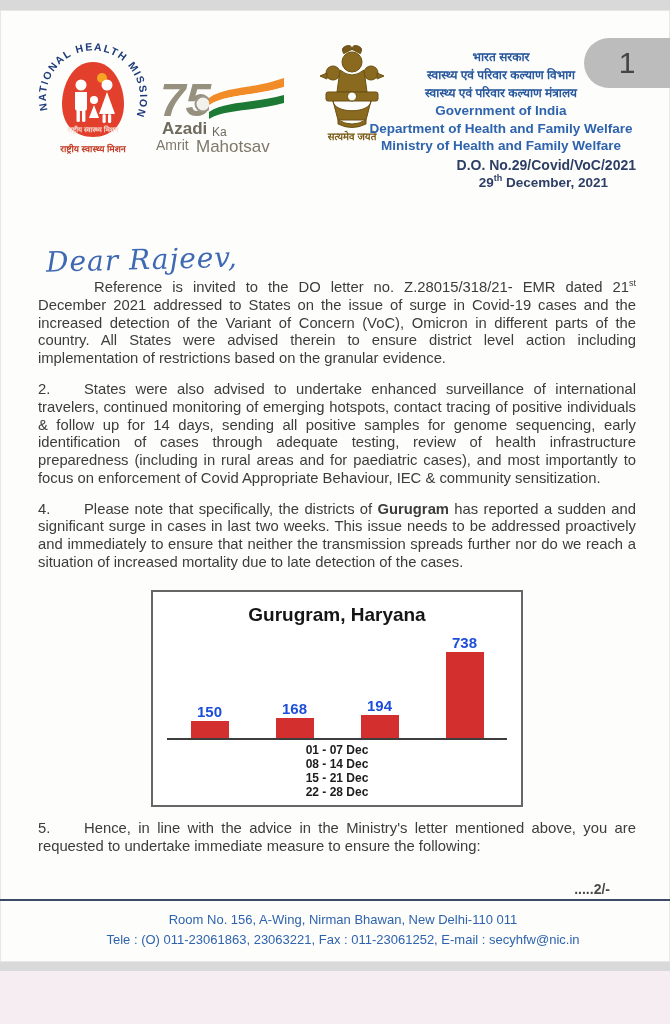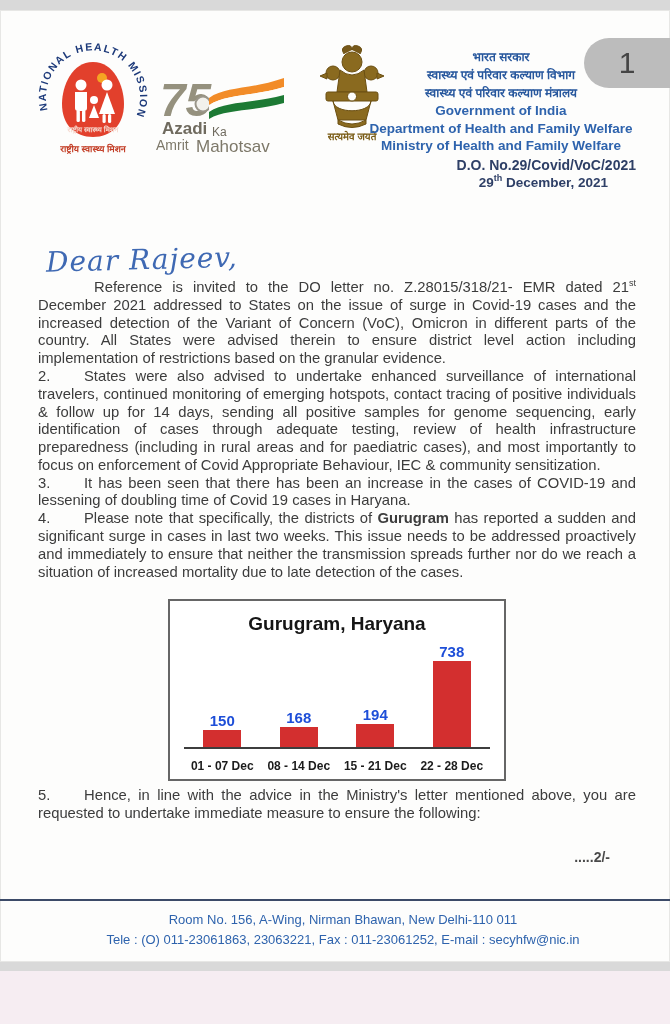--- a/index.html
+++ b/index.html
@@ -49,42 +49,42 @@
 
   
   .salutation{
     margin:10px 0 4px 8px;
     font-family:"DejaVu Serif",serif;font-style:italic;
     font-size:28px;color:#3f69b3;transform:rotate(-1.5deg);
     letter-spacing:1px;
   }
   .para{
     font-size:14.8px;line-height:17.8px;color:#3c3c3c;
-    text-align:justify;
+    text-align:justify;margin-top:13px;
   }
   .para.first{text-indent:0;margin-top:2px;}
   .indent{display:inline-block;width:56px;}
   .pnum{display:inline-block;width:46px;}
   .bold{font-weight:bold;}
 
   
   .chart-box{
-    width:338px;margin:18px auto 6px auto;
+    width:372px;margin:18px auto 6px auto;
     border:2px solid #666;background:#fff;
     padding:8px 14px 6px 14px;box-sizing:border-box;
   }
   .chart-title{text-align:center;font-size:19px;font-weight:bold;color:#151515;margin:4px 0 2px 0;}
   .chart-bars{
     display:flex;align-items:flex-end;height:110px;
     border-bottom:2px solid #3d3d3d;
   }
   .bar-col{flex:1;display:flex;flex-direction:column;align-items:center;justify-content:flex-end;}
   .bar-value{font-size:15px;font-weight:bold;color:#1d4ed8;margin-bottom:1px;}
   .bar{width:38px;background:#d32f2f;}
-  .chart-labels{display:flex;margin-top:10px;}
+  .chart-labels{display:flex;margin-top:3px;flex-direction:column;}
   .bar-cat{flex:1;text-align:center;font-size:12px;font-weight:bold;color:#1c1c1c;}
 
   .continuation{
     text-align:right;margin-top:26px;padding-right:26px;
     font-size:14px;font-weight:bold;color:#4a4a4a;
   }
 
   
   .footer{
     position:absolute;left:0;right:0;bottom:6px;
@@ -175,21 +175,20 @@
       </div>
 
     </div>
 
     <div class="salutation">Dear Rajeev,</div>
 
     <div class="para first"><span class="indent"></span><span>Reference is invited to the DO letter no. Z.28015/318/21- EMR dated 21</span><sup>st</sup><span> December 2021 addressed to States on the issue of surge in Covid-19 cases and the increased detection of the Variant of Concern (VoC), Omicron in different parts of the country. All States were advised therein to ensure district level action including implementation of restrictions based on the granular evidence.</span></div>
 
     <div class="para"><span class="pnum">2.</span><span>States were also advised to undertake enhanced surveillance of international travelers, continued monitoring of emerging hotspots, contact tracing of positive individuals &amp; follow up for 14 days, sending all positive samples for genome sequencing, early identification of cases through adequate testing, review of health infrastructure preparedness (including in rural areas and for paediatric cases), and most importantly to focus on enforcement of Covid Appropriate Behaviour, IEC &amp; community sensitization.</span></div>
 
-    <div class="para"><span class="pnum">3.</span><span>It has been seen that there has been an increase in the cases of COVID-19 and lessening of doubling time of Covid 19 cases in Haryana.</span></div>
 
     <div class="para"><span class="pnum">4.</span><span>Please note that specifically, the districts of </span><span class="bold">Gurugram</span><span> has reported a sudden and significant surge in cases in last two weeks. This issue needs to be addressed proactively and immediately to ensure that neither the transmission spreads further nor do we reach a situation of increased mortality due to late detection of the cases.</span></div>
 
     <div class="chart-box">
       <div class="chart-title">Gurugram, Haryana</div>
       <div class="chart-bars">
           <div class="bar-col">
             <div class="bar-value">150</div>
             <div class="bar" style="height: 17px; background: rgb(211, 47, 47);"></div>
           </div>

